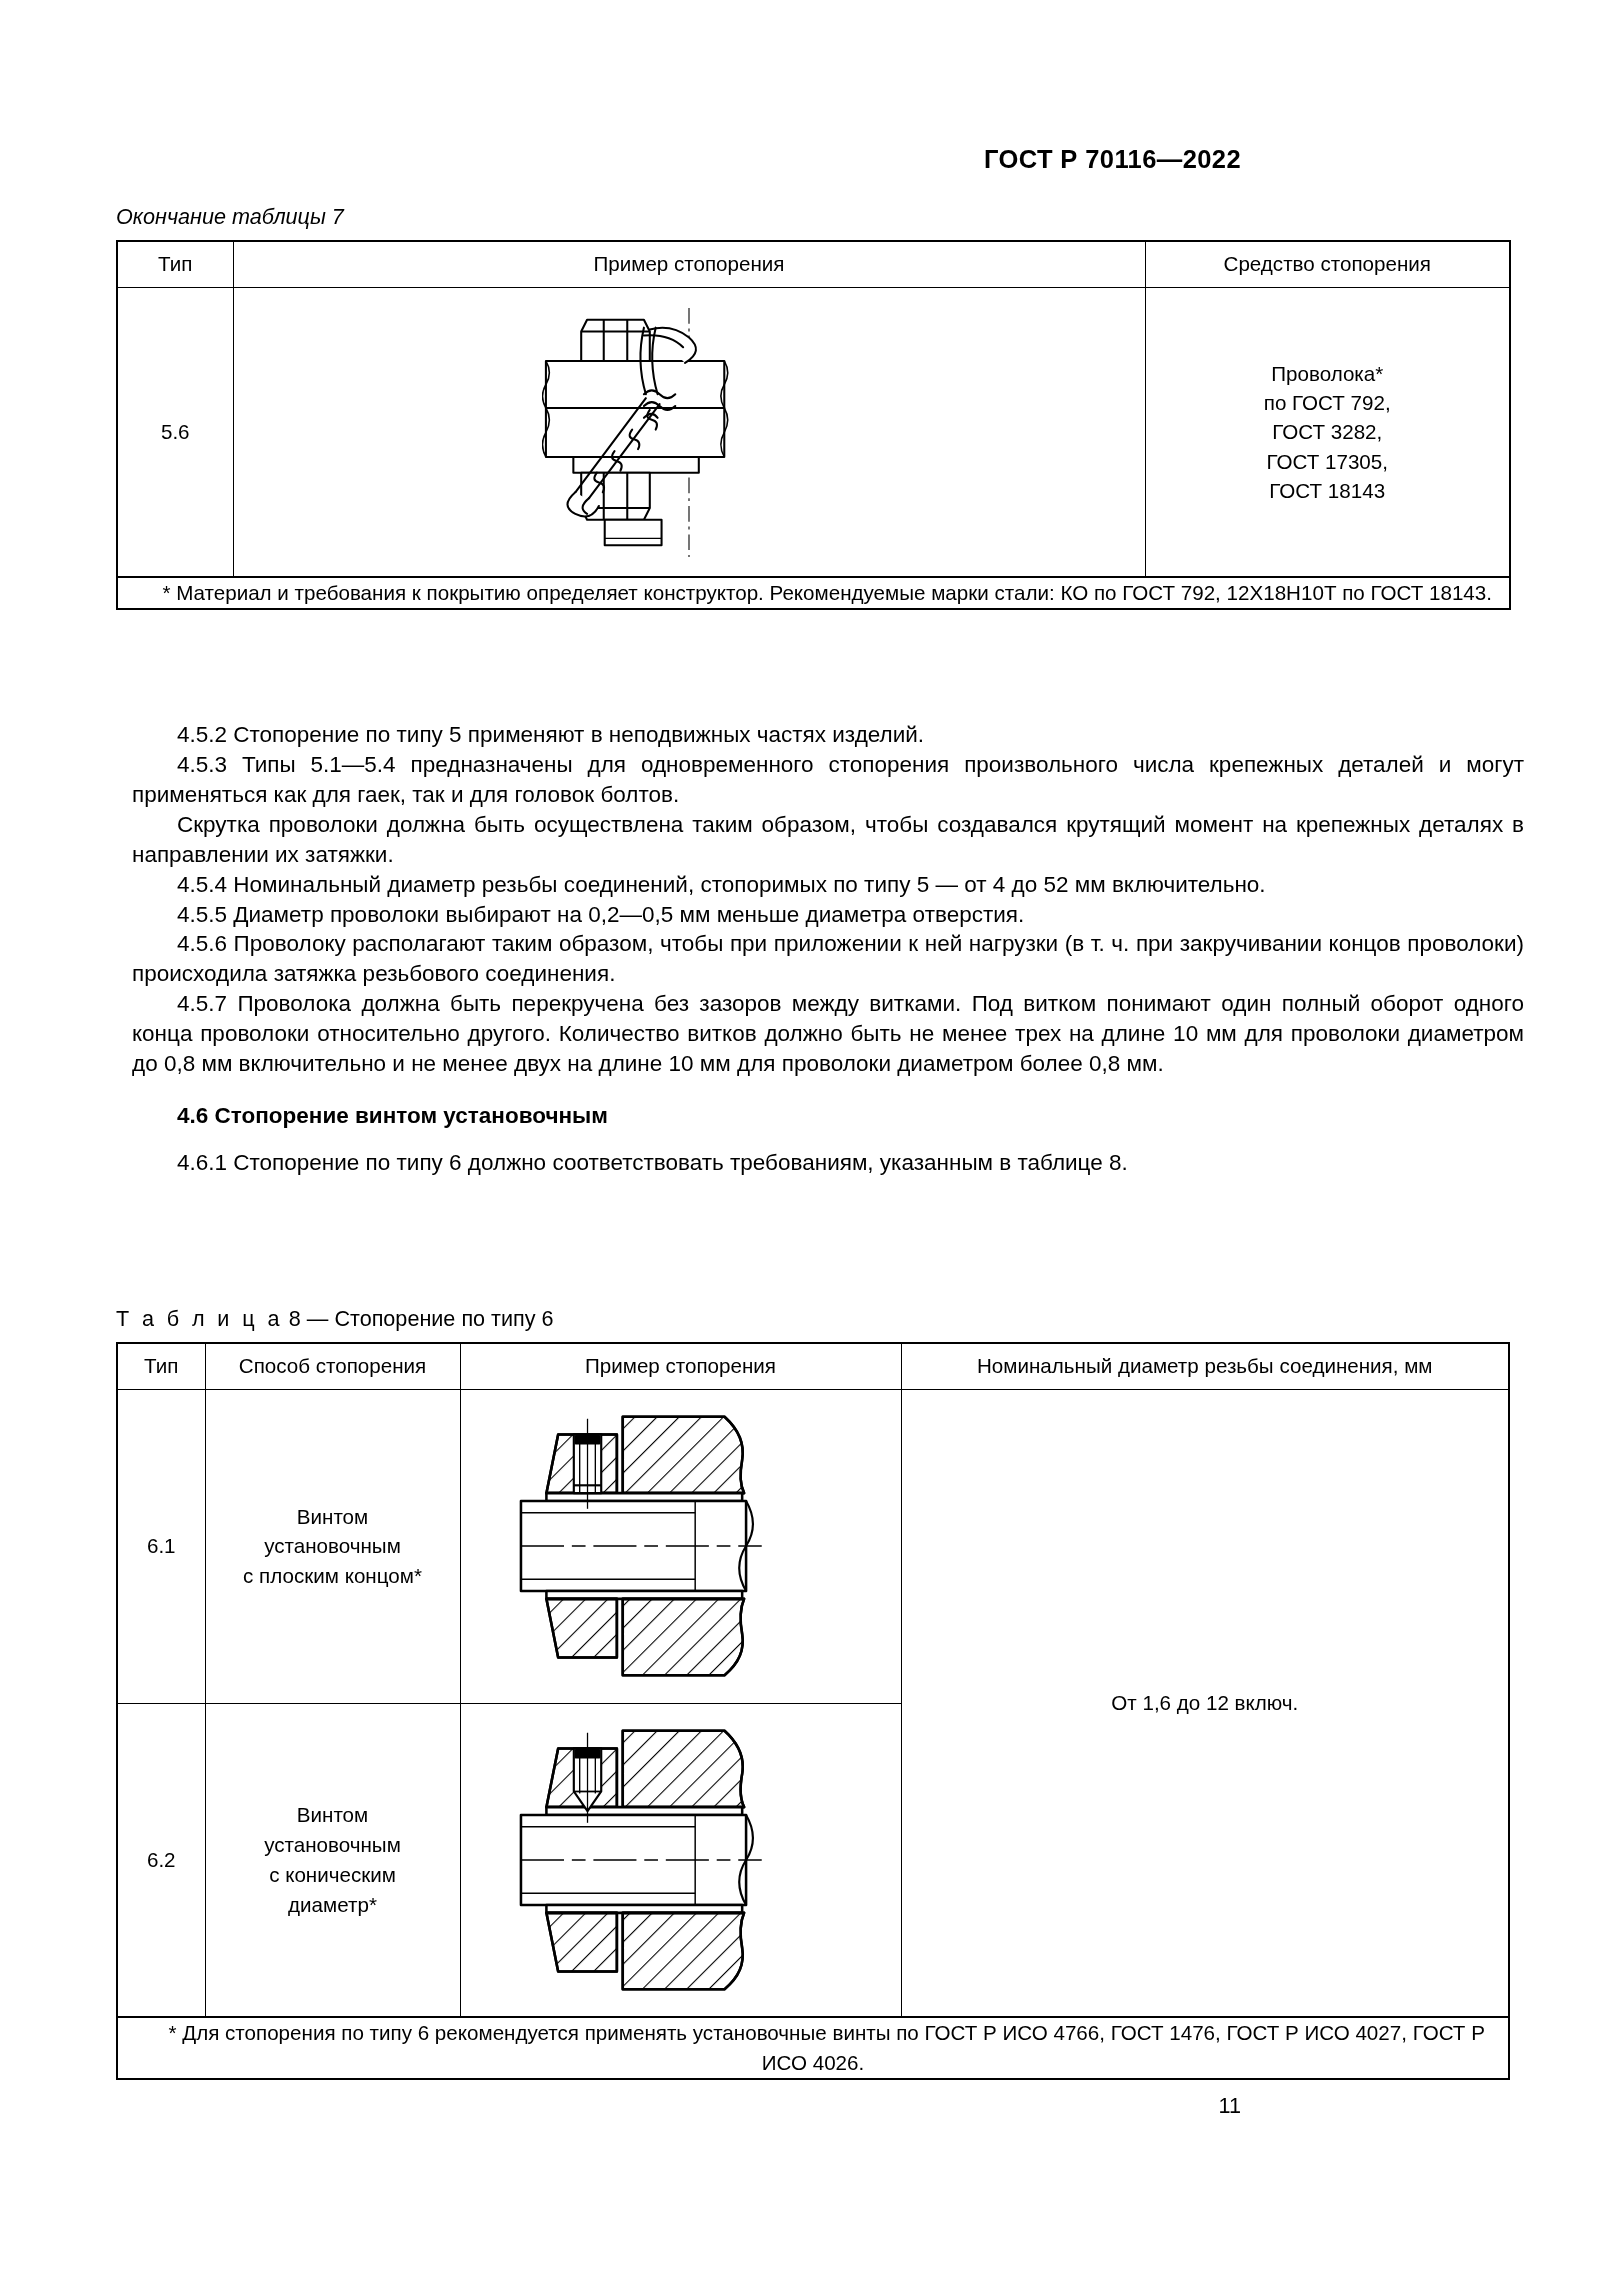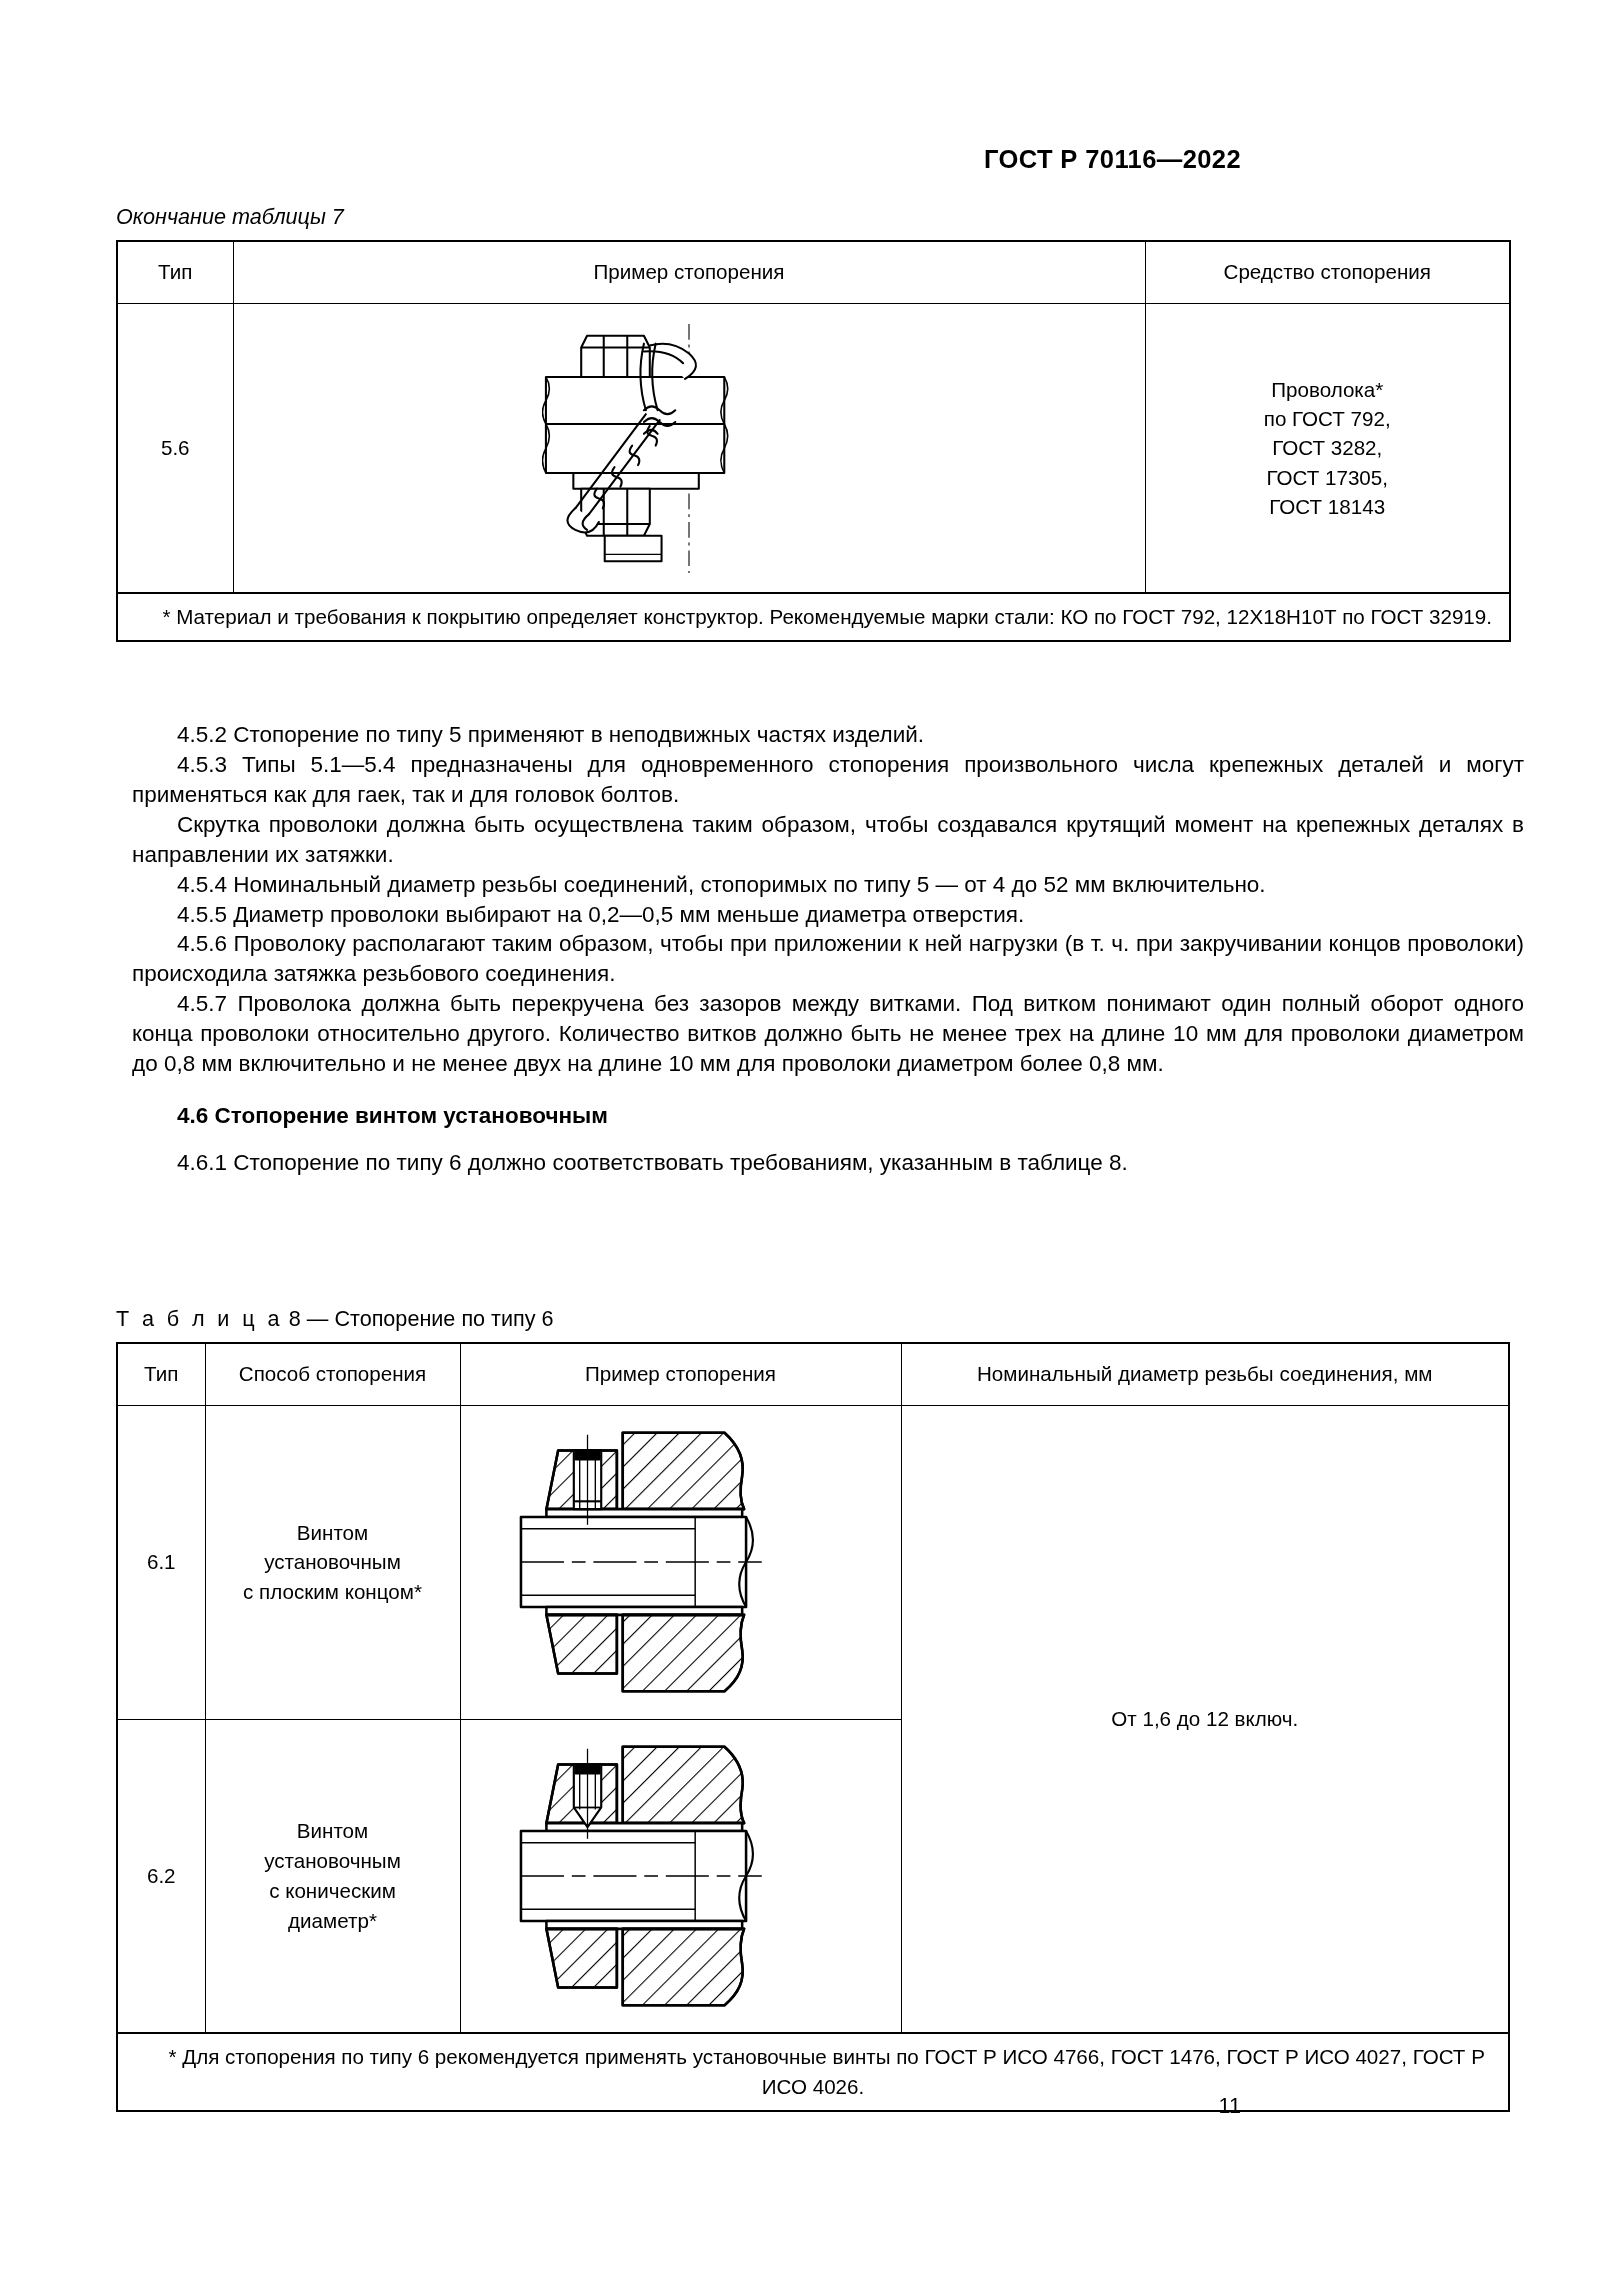--- a/index.html
+++ b/index.html
@@ -56,21 +56,21 @@
   }
 
   
   table.gost {
     border-collapse: collapse;
     width: 1392px;
     table-layout: fixed;
   }
   table.gost td, table.gost th {
     border: 1.6px solid #000;
-    padding: 8px;
+    padding: 0;
     font-weight: normal;
     font-size: 20.6px;
     text-align: center;
     vertical-align: middle;
   }
   table.gost thead td {
     border-top: 2.9px solid #000;
     border-bottom: 1.6px solid #000;
     height: 45px;
     font-size: 20.6px;
@@ -218,21 +218,21 @@
             <div>по ГОСТ 792,</div>
             <div>ГОСТ 3282,</div>
             <div>ГОСТ 17305,</div>
             <div>ГОСТ 18143</div>
           </td>
         </tr>
 
         <tr class="last-row">
           <td class="note-cell outer-left outer-right outer-bottom" colspan="3" style="border-top:2.9px solid #000;">
             <span class="indent"></span><span>*</span>
-            <span>Материал и требования к покрытию определяет конструктор. Рекомендуемые марки стали: КО по ГОСТ 792, 12Х18Н10Т по ГОСТ 32919.</span>
+            <span>Материал и требования к покрытию определяет конструктор. Рекомендуемые марки стали: КО по ГОСТ 792, 12Х18Н10Т по ГОСТ 18143.</span>
           </td>
         </tr>
       </tbody>
     </table>
   </div>
 
   <div class="content body-text" style="top:704px;">
     <p>4.5.2  Стопорение по типу 5 применяют в неподвижных частях изделий.</p>
     <p>4.5.3  Типы 5.1—5.4 предназначены для одновременного стопорения произвольного числа крепежных деталей и могут применяться как для гаек, так и для головок болтов.</p>
     <p>Скрутка проволоки должна быть осуществлена таким образом, чтобы создавался крутящий момент на крепежных деталях в направлении их затяжки.</p>

